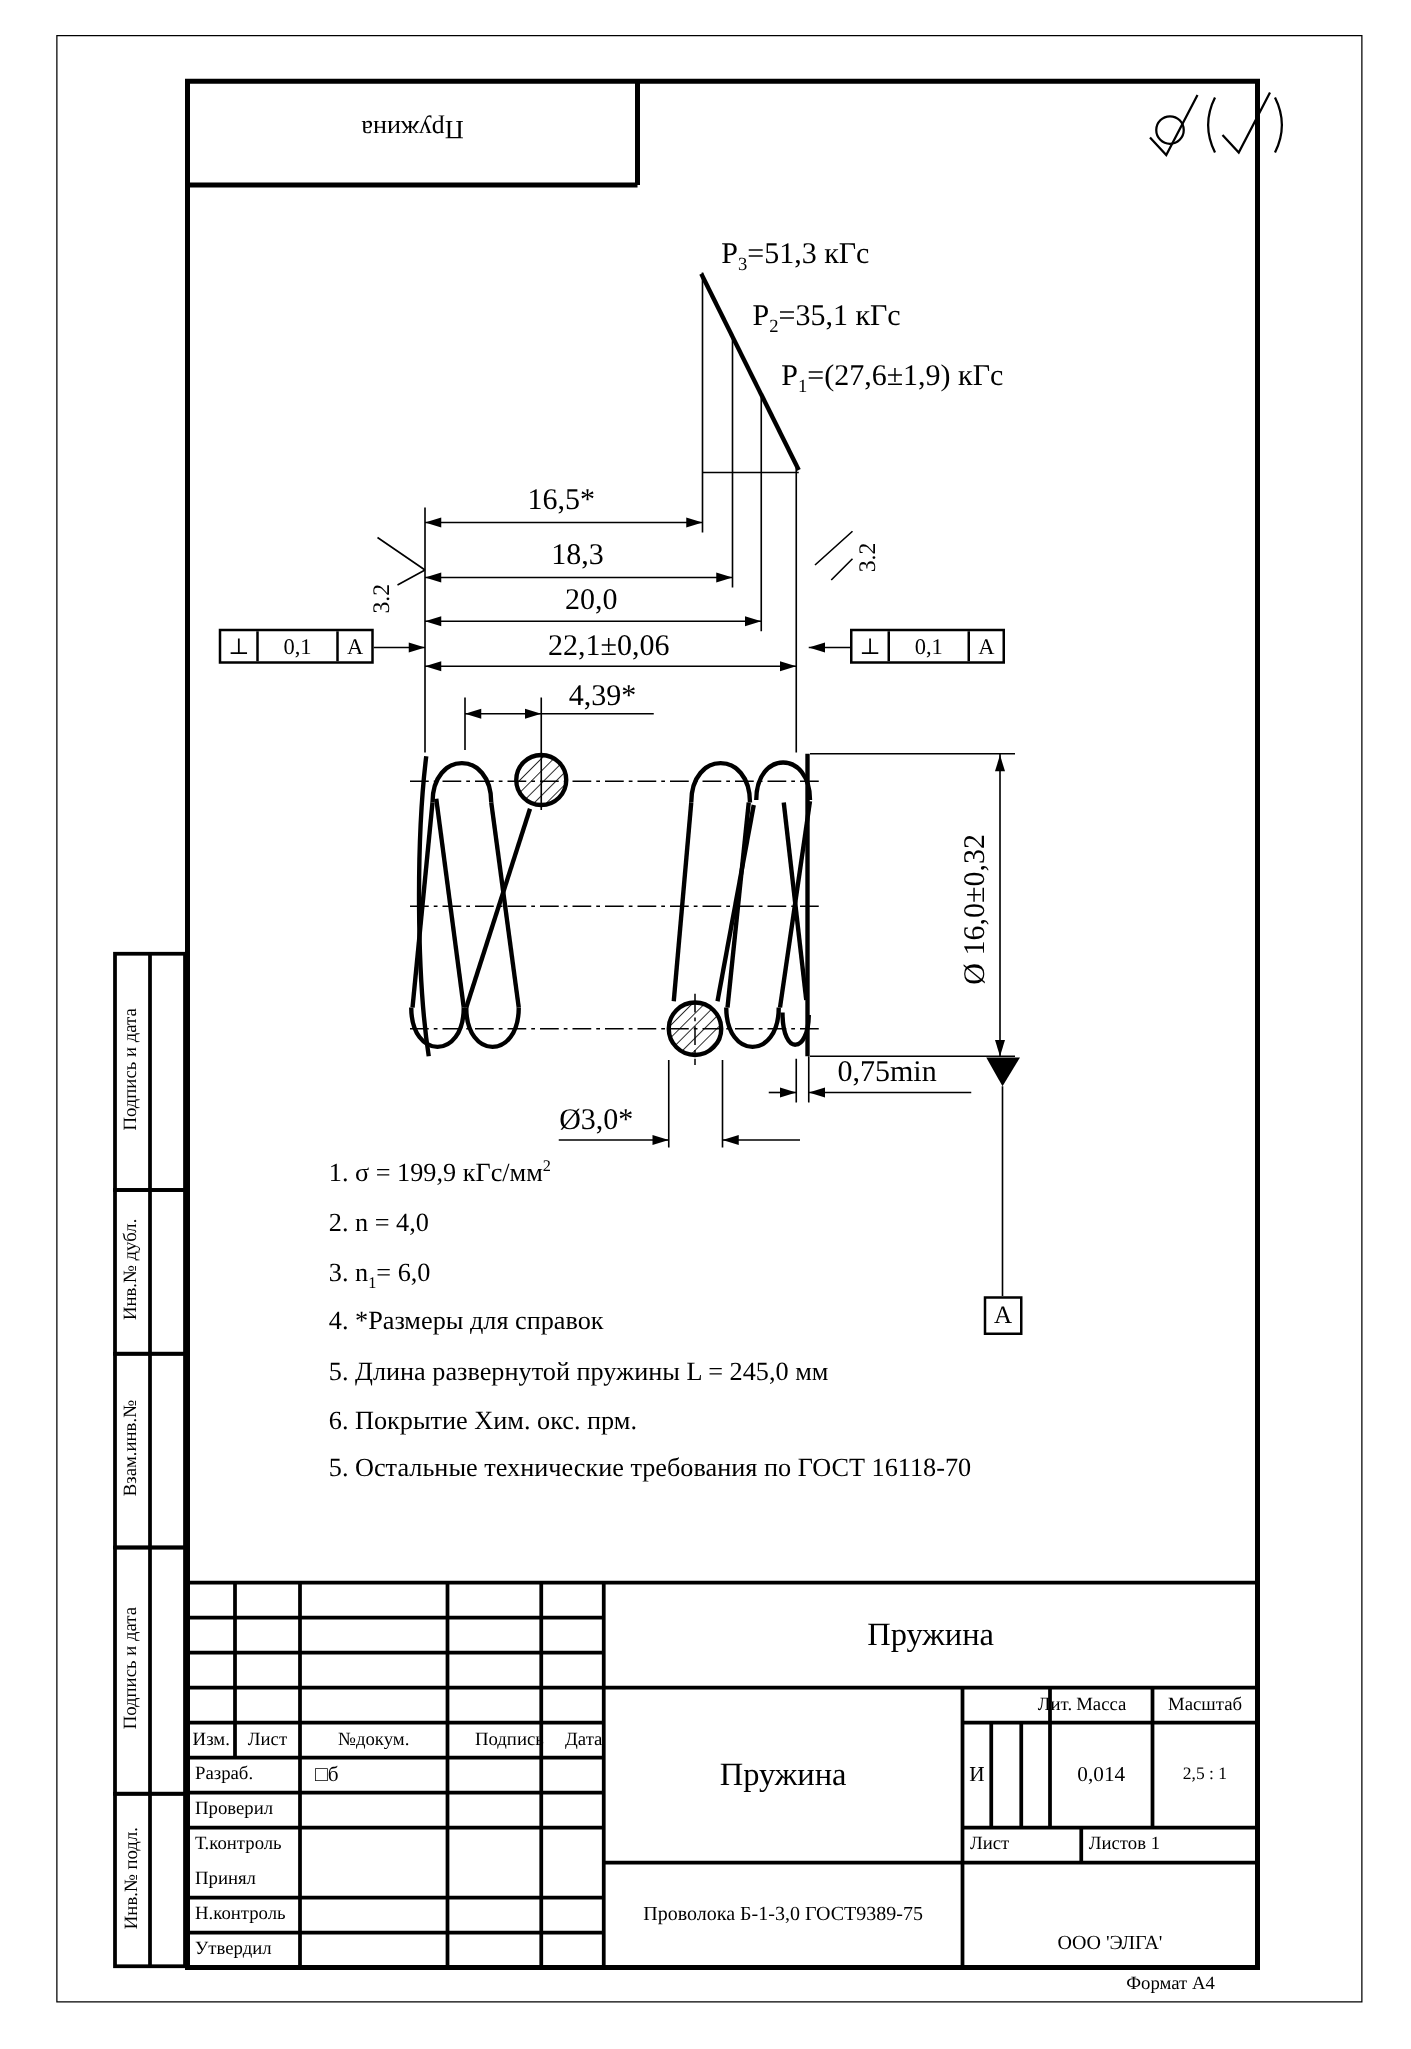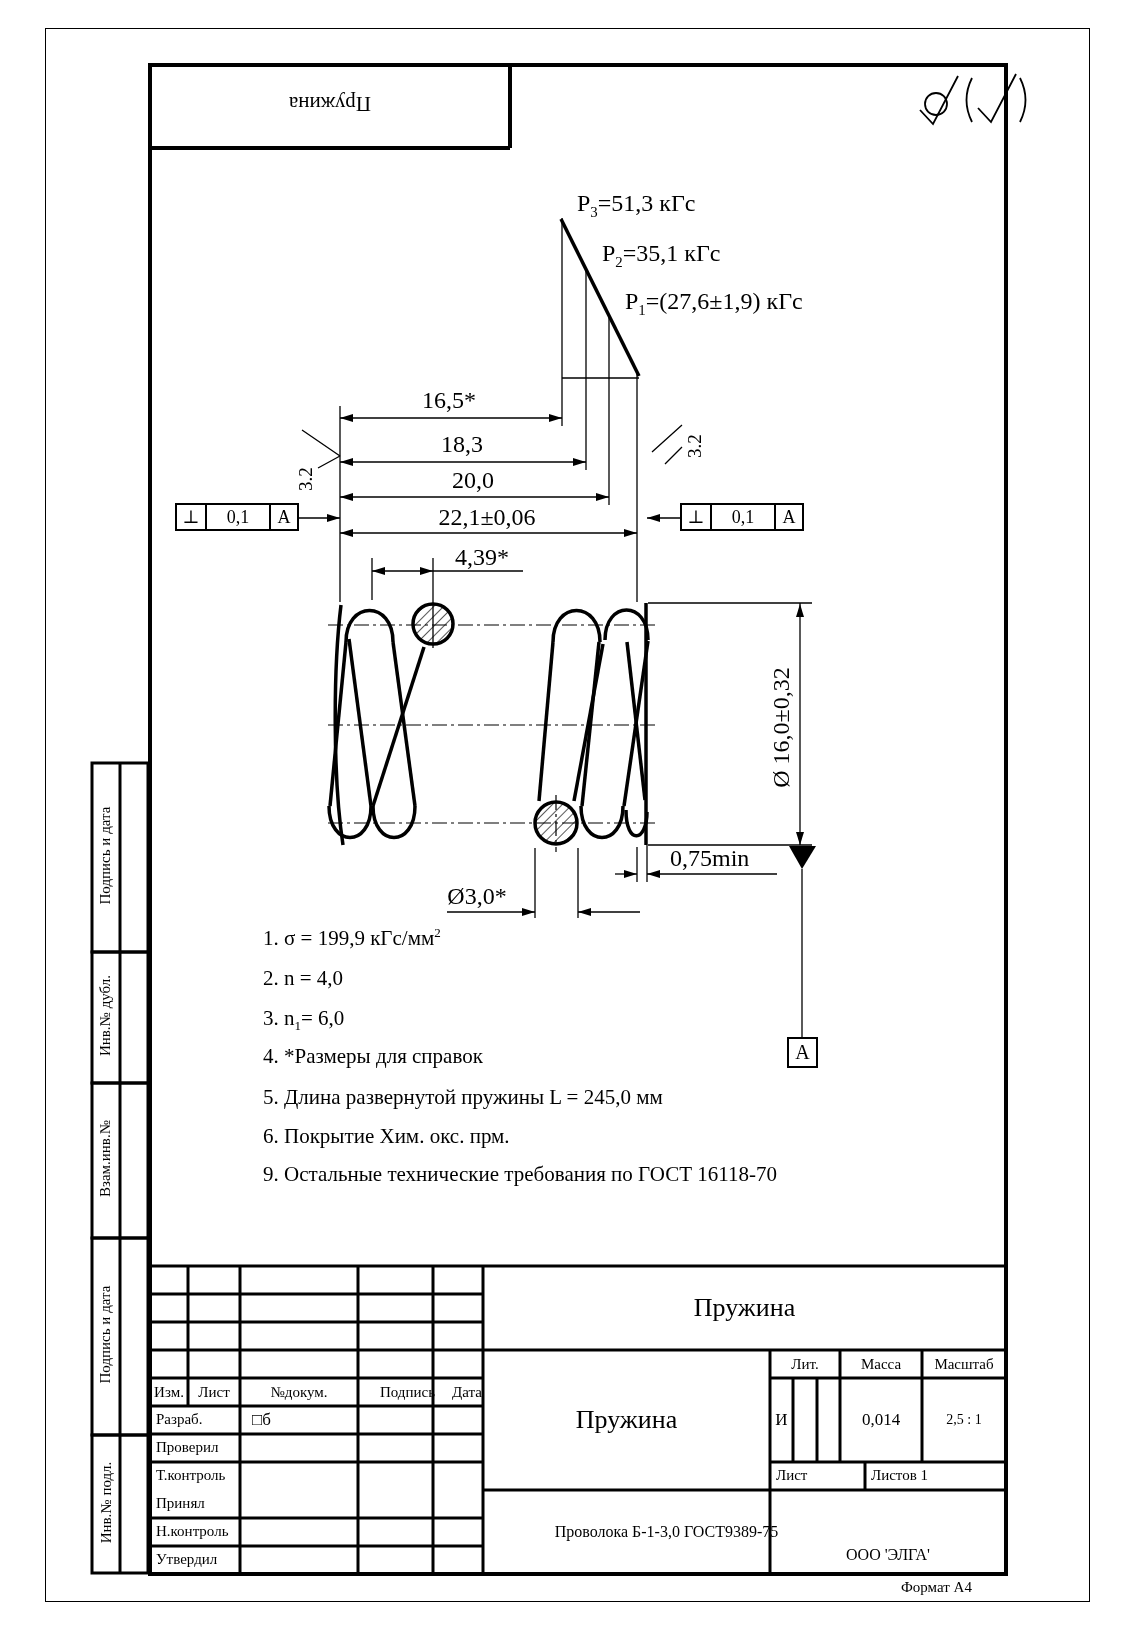--- a/index.html
+++ b/index.html
@@ -211,21 +211,21 @@
   </div>
 
   <div class="datumbox" style="left:787px;top:1037px;width:31px;height:31px;">А</div>
 
   <div class="txt note" style="left:263px;top:925px;"><span>1. σ = 199,9 кГс/мм</span><sup>2</sup></div>
   <div class="txt note" style="left:263px;top:966px;"><span>2. n = 4,0</span></div>
   <div class="txt note" style="left:263px;top:1006px;"><span>3. n</span><sub>1</sub><span>= 6,0</span></div>
   <div class="txt note" style="left:263px;top:1044px;"><span>4. *Размеры для справок</span></div>
   <div class="txt note" style="left:263px;top:1085px;"><span>5. Длина развернутой пружины L = 245,0 мм</span></div>
   <div class="txt note" style="left:263px;top:1124px;"><span>6. Покрытие Хим. окс. прм.</span></div>
-  <div class="txt note" style="left:263px;top:1162px;"><span>9. Остальные технические требования по ГОСТ 16118-70</span></div>
+  <div class="txt note" style="left:263px;top:1162px;"><span>5. Остальные технические требования по ГОСТ 16118-70</span></div>
 
   <div class="txt rotccw ctr tb" style="left:11px;top:847px;width:189px;">Подпись и дата</div>
   <div class="txt rotccw ctr tb" style="left:40px;top:1007px;width:131px;">Инв.№ дубл.</div>
   <div class="txt rotccw ctr tb" style="left:28px;top:1150px;width:155px;">Взам.инв.№</div>
   <div class="txt rotccw ctr tb" style="left:7px;top:1326px;width:197px;">Подпись и дата</div>
   <div class="txt rotccw ctr tb" style="left:37px;top:1494px;width:138px;">Инв.№ подл.</div>
 
   <div class="txt tb tb-ctr" style="left:150px;top:1378px;width:38px;height:28px;">Изм.</div>
   <div class="txt tb tb-ctr" style="left:188px;top:1378px;width:52px;height:28px;">Лист</div>
   <div class="txt tb tb-ctr" style="left:240px;top:1378px;width:118px;height:28px;">№докум.</div>
@@ -236,28 +236,28 @@
   <div class="txt tb" style="left:252px;top:1410px;font-size:17px;">□б</div>
   <div class="txt tb" style="left:156px;top:1439px;">Проверил</div>
   <div class="txt tb" style="left:156px;top:1467px;">Т.контроль</div>
   <div class="txt tb" style="left:156px;top:1495px;">Принял</div>
   <div class="txt tb" style="left:156px;top:1523px;">Н.контроль</div>
   <div class="txt tb" style="left:156px;top:1551px;">Утвердил</div>
 
   <div class="txt tb-ctr" style="left:483px;top:1266px;width:523px;height:84px;font-size:26px;">Пружина</div>
   <div class="txt tb-ctr" style="left:483px;top:1350px;width:287px;height:140px;font-size:26px;">Пружина</div>
 
-  <div class="txt tb tb-ctr" style="left:770px;top:1350px;width:70px;height:28px;">Лит.</div>
+  <div class="txt tb tb-ctr" style="left:770px;top:1350px;width:70px;height:28px;padding-left:39px;">Лит.</div>
   <div class="txt tb tb-ctr" style="left:840px;top:1350px;width:82px;height:28px;">Масса</div>
   <div class="txt tb tb-ctr" style="left:922px;top:1350px;width:84px;height:28px;">Масштаб</div>
   <div class="txt tb-ctr" style="left:770px;top:1378px;width:23px;height:84px;font-size:17px;">И</div>
   <div class="txt tb-ctr" style="left:840px;top:1378px;width:82px;height:84px;font-size:17px;">0,014</div>
   <div class="txt tb-ctr" style="left:922px;top:1378px;width:84px;height:84px;font-size:14px;">2,5 : 1</div>
 
   <div class="txt tb" style="left:776px;top:1467px;">Лист</div>
   <div class="txt tb" style="left:871px;top:1467px;">Листов 1</div>
 
-  <div class="txt tb-ctr" style="left:483px;top:1490px;width:287px;height:84px;font-size:16px;padding-left:40px;">Проволока Б-1-3,0 ГОСТ9389-75</div>
+  <div class="txt tb-ctr" style="left:483px;top:1490px;width:287px;height:84px;font-size:16px;">Проволока Б-1-3,0 ГОСТ9389-75</div>
   <div class="txt tb-ctr" style="left:770px;top:1490px;width:236px;height:84px;font-size:16px;margin-top:23px;">ООО 'ЭЛГА'</div>
 
   <div class="txt" style="left:901px;top:1579px;font-size:15px;">Формат А4</div>
 
 </div>
 
 </body></html>

